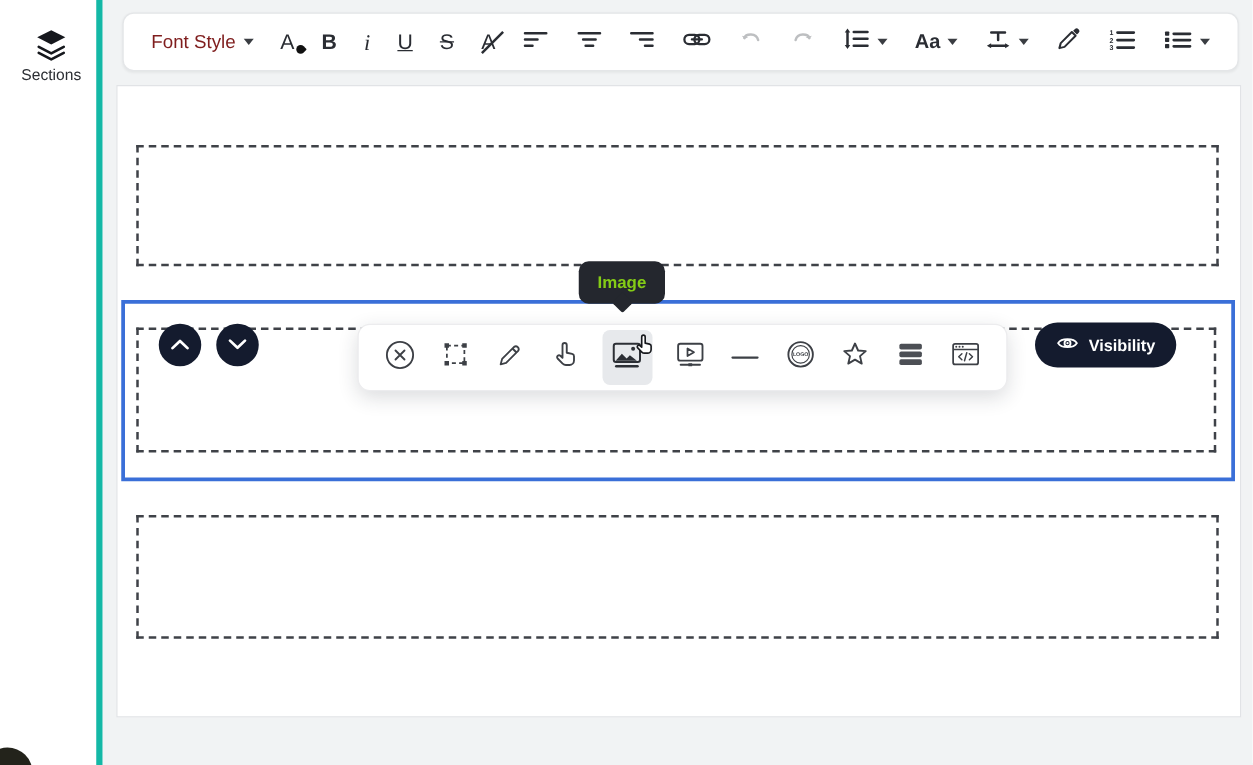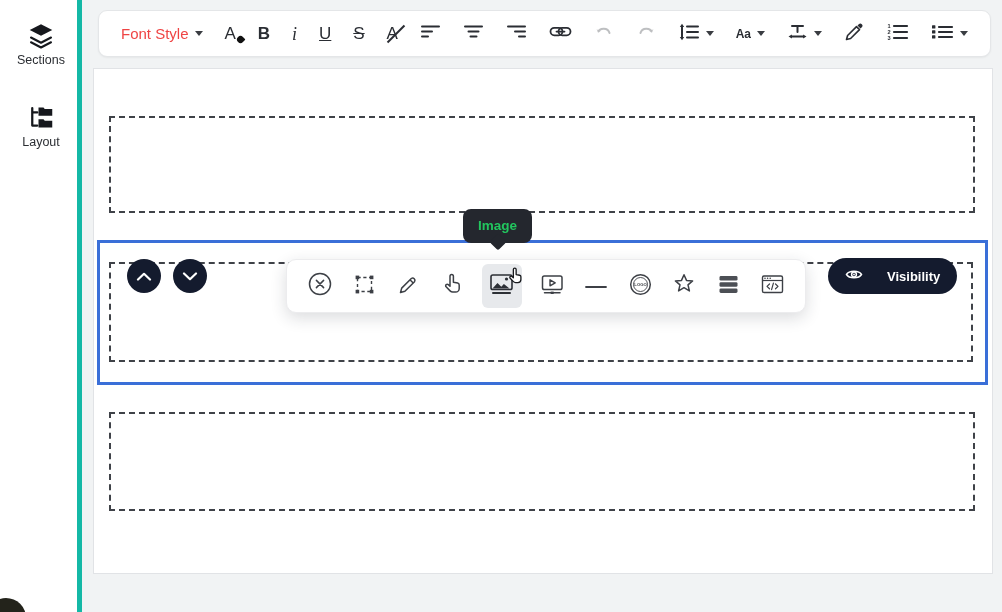--- a/index.html
+++ b/index.html
@@ -25,21 +25,21 @@
     box-shadow:0 1px 2px rgba(0,0,0,.05);
     display:flex; align-items:center; justify-content:space-between;
     padding:0 22px; z-index:30;
   }
   .tb-item { display:flex; align-items:center; gap:4px; color:#2a2d33; cursor:pointer; }
   .tb-letter { font-size:17px; line-height:1; color:#2a2d33; }
   .b-bold { font-weight:700; }
   .i-italic { font-style:italic; font-family:"Liberation Serif", serif; font-size:18px; }
   .u-under { text-decoration:underline; }
   .s-strike { text-decoration:line-through; }
-  .fontstyle-label { font-size:15px; color:#ef4444; }
+  .fontstyle-label { font-size:15px; color:#7f1d1d; }
   .caret { width:0; height:0; border-left:4px solid transparent; border-right:4px solid transparent; border-top:5px solid #3a3d42; margin-left:2px; }
   .clearfmt { position:relative; }
   .clearfmt .slash { position:absolute; left:-3px; top:8px; width:24px; height:2px; background:#2a2d33; transform:rotate(-45deg); }
   .acolor { position:relative; }
   .acolor .drop { position:absolute; right:-8px; bottom:-1px; width:7px; height:7px; background:#111; border-radius:50% 10% 50% 50%; transform:rotate(45deg); }
   .muted svg { opacity:.38; }
   
   .canvas {
     position:absolute; left:93px; top:68px; width:900px; height:506px;
     background:#fff; border:1px solid #e1e3e6; z-index:1;
@@ -51,36 +51,36 @@
     position:absolute; width:34px; height:34px; border-radius:50%;
     background:#141b2e; display:flex; align-items:center; justify-content:center;
     cursor:pointer; z-index:12;
   }
   .pill {
     position:absolute; height:36px; border-radius:18px; background:#141b2e;
     display:flex; align-items:center; color:#fff; font-size:13px; font-weight:700;
     cursor:pointer;
   }
   .sec-pill { left:135px; top:189px; width:82px; padding-left:13px; gap:6px; z-index:10; overflow:hidden; }
-  .vis-pill { left:734px; top:189px; padding:0 17px; gap:24px; z-index:12; }
+  .vis-pill { left:734px; top:189px; padding:0 17px; gap:8px; z-index:12; }
   
   .float-bar {
     position:absolute; left:192px; top:190px; width:520px; height:54px;
     background:#fff; border:1px solid #ececee; border-radius:10px;
     box-shadow:0 5px 16px rgba(30,35,48,.16);
     display:flex; align-items:center; justify-content:space-between;
     padding:0 19px; z-index:20;
   }
   .fb-item { display:flex; align-items:center; justify-content:center; width:28px; height:40px; cursor:pointer; color:#3d4046; }
   .fb-item.active { background:#e7e9ec; border-radius:6px; width:40px; height:44px; position:relative; }
   .hand-cursor { position:absolute; right:-2px; top:2px; }
   
   .tooltip {
     position:absolute; left:369px; top:140px; z-index:25;
-    background:#24272e; color:#22c55e; border-radius:8px;
+    background:#24272e; color:#84cc16; border-radius:8px;
     padding:9px 15px 10px; font-size:13.5px; font-weight:700;
   }
   .tooltip .tip-arrow {
     position:absolute; left:50%; bottom:-5px; width:12px; height:12px;
     background:#24272e; transform:translateX(-50%) rotate(45deg); border-radius:2px;
   }
   
   .corner-shape { position:absolute; left:-14px; top:598px; width:40px; height:40px; border-radius:50%; background:#23231b; z-index:45; }
 </style>
 </head>
@@ -91,30 +91,20 @@
   <div class="side-item" style="top:22px;">
     <span>
       <svg width="30" height="28" viewBox="0 0 24 22">
         <path d="M12 1.5l9 4.6-9 4.6-9-4.6z" fill="#16181d"></path>
         <path d="M4 12.2l8 4.2 8-4.2M4 16l8 4.2 8-4.2" fill="none" stroke="#16181d" stroke-width="1.7" stroke-linecap="round" stroke-linejoin="round"></path>
       </svg>
     </span>
     <span class="side-label">Sections</span>
   </div>
 
-  <div class="side-item" style="top:104px;">
-    <span>
-      <svg width="30" height="28" viewBox="0 0 24 22">
-        <path d="M5 3v14M5 6.5h4M5 17h4" fill="none" stroke="#16181d" stroke-width="1.8" stroke-linecap="round"></path>
-        <path d="M10 2.6h4l1 1.2h6v5.4H10z" fill="#16181d"></path>
-        <path d="M10 12h4l1 1.2h6v5.4H10z" fill="#16181d"></path>
-      </svg>
-    </span>
-    <span class="side-label">Layout</span>
-  </div>
 
 
 </div>
 
 <div class="toolbar">
 
   <div class="tb-item">
     <span class="fontstyle-label">Font Style</span>
     <span class="caret"></span>
   </div>
@@ -211,21 +201,21 @@
           <g stroke="#2a2d33" stroke-width="2" stroke-linecap="round">
             <path d="M4 4v10M9 3.5h11M9 9h11M9 14.5h11"></path>
           </g>
           <path d="M4 .8L6.2 4H1.8zM4 17.2L6.2 14H1.8z" fill="#2a2d33"></path>
         </svg>
     </span>
     <span class="caret"></span>
   </div>
 
   <div class="tb-item">
-    <span class="tb-letter" style="font-size:12px;font-weight:600;">Aa</span>
+    <span class="tb-letter" style="font-size:16px;font-weight:600;">Aa</span>
     <span class="caret"></span>
   </div>
 
   <div class="tb-item">
     <span>
       <svg width="21" height="17" viewBox="0 0 21 17">
           <g stroke="#2a2d33" stroke-width="2" stroke-linecap="round">
             <path d="M5 3h11M10.5 3v6"></path>
             <path d="M4.5 13.5h12"></path>
           </g>

